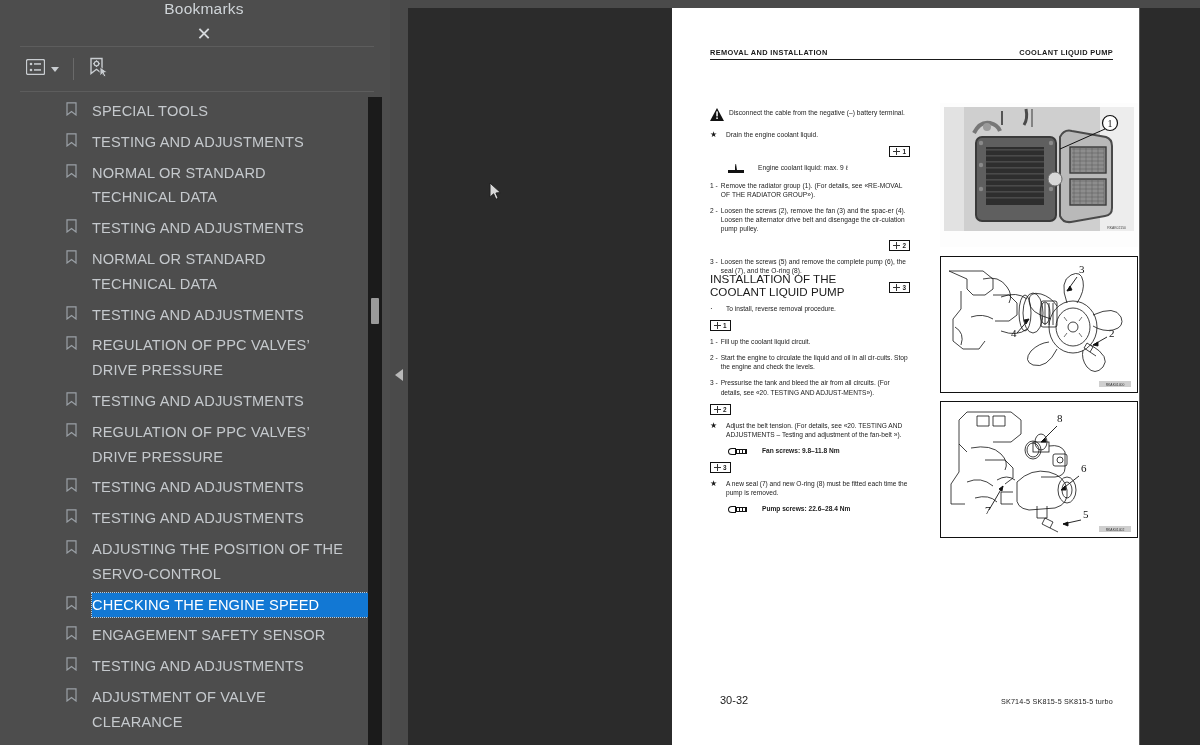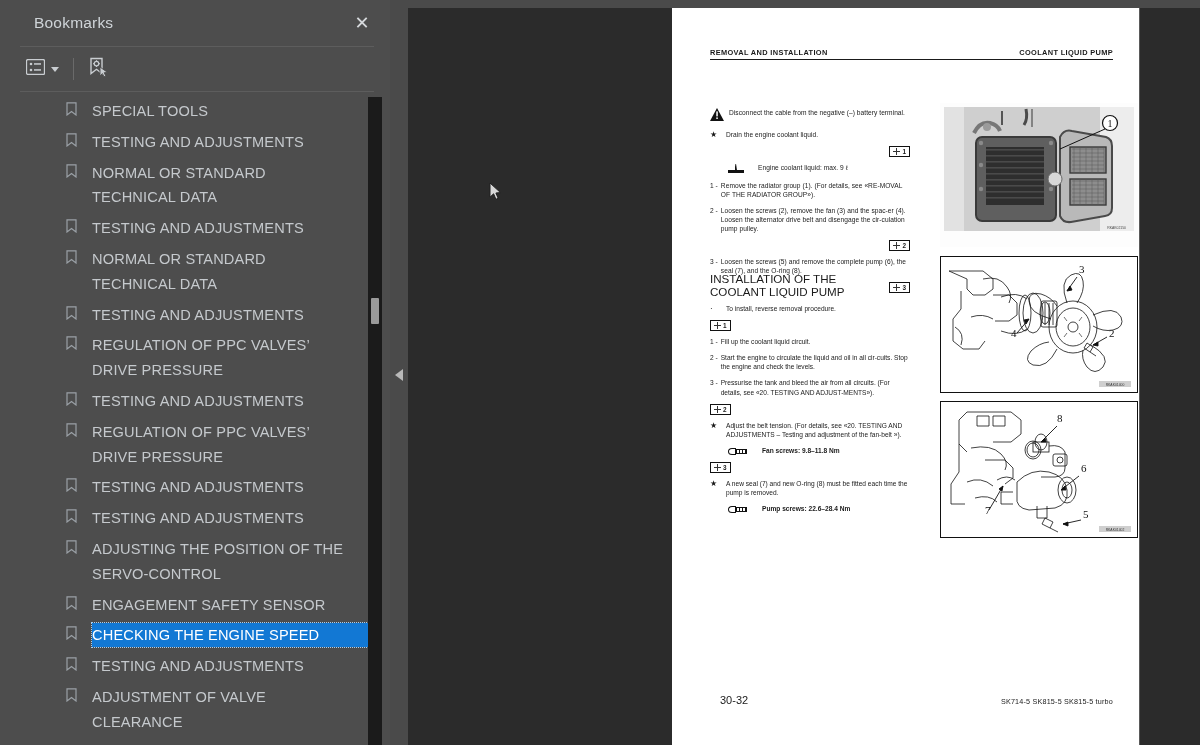--- a/index.html
+++ b/index.html
@@ -44,20 +44,21 @@
     display: flex;
     flex-direction: column;
   }
   #sidebar-header {
     height: 46px;
     display: flex;
     align-items: center;
     padding: 0 16px 0 34px;
     box-sizing: border-box;
     position: relative;
+    flex-direction: column;
   }
   #sidebar-title {
     color: #cfd4d8;
     font-size: 15.5px;
     letter-spacing: .2px;
     flex: 1;
   }
   #sidebar-close {
     color: #d6d9dc;
     font-size: 18px;
@@ -492,32 +493,32 @@
                 <path d="M1 0.8 h9 v12.2 l-4.5 -3.4 l-4.5 3.4 z" fill="none" stroke="#9aa0a6" stroke-width="1.2"></path>
               </svg></span>
             <span class="bm-label">TESTING AND ADJUSTMENTS</span>
           </div>
           <div class="bm-item">
             <span class="bm-icon"><svg width="11" height="14" viewBox="0 0 11 14">
                 <path d="M1 0.8 h9 v12.2 l-4.5 -3.4 l-4.5 3.4 z" fill="none" stroke="#9aa0a6" stroke-width="1.2"></path>
               </svg></span>
             <span class="bm-label">ADJUSTING THE POSITION OF THE SERVO-CONTROL</span>
           </div>
-          <div class="bm-item">
-            <span class="bm-icon"><svg width="11" height="14" viewBox="0 0 11 14">
-                <path d="M1 0.8 h9 v12.2 l-4.5 -3.4 l-4.5 3.4 z" fill="none" stroke="#9aa0a6" stroke-width="1.2"></path>
-              </svg></span>
-            <span class="bm-label">ENGAGEMENT SAFETY SENSOR</span>
-          </div>
           <div class="bm-item selected">
             <span class="bm-icon"><svg width="11" height="14" viewBox="0 0 11 14">
                 <path d="M1 0.8 h9 v12.2 l-4.5 -3.4 l-4.5 3.4 z" fill="none" stroke="#9aa0a6" stroke-width="1.2"></path>
               </svg></span>
             <span class="sel-fill"></span>
             <span class="bm-label">CHECKING THE ENGINE SPEED</span>
+          </div>
+          <div class="bm-item">
+            <span class="bm-icon"><svg width="11" height="14" viewBox="0 0 11 14">
+                <path d="M1 0.8 h9 v12.2 l-4.5 -3.4 l-4.5 3.4 z" fill="none" stroke="#9aa0a6" stroke-width="1.2"></path>
+              </svg></span>
+            <span class="bm-label">ENGAGEMENT SAFETY SENSOR</span>
           </div>
           <div class="bm-item">
             <span class="bm-icon"><svg width="11" height="14" viewBox="0 0 11 14">
                 <path d="M1 0.8 h9 v12.2 l-4.5 -3.4 l-4.5 3.4 z" fill="none" stroke="#9aa0a6" stroke-width="1.2"></path>
               </svg></span>
             <span class="bm-label">TESTING AND ADJUSTMENTS</span>
           </div>
           <div class="bm-item">
             <span class="bm-icon"><svg width="11" height="14" viewBox="0 0 11 14">
                 <path d="M1 0.8 h9 v12.2 l-4.5 -3.4 l-4.5 3.4 z" fill="none" stroke="#9aa0a6" stroke-width="1.2"></path>

